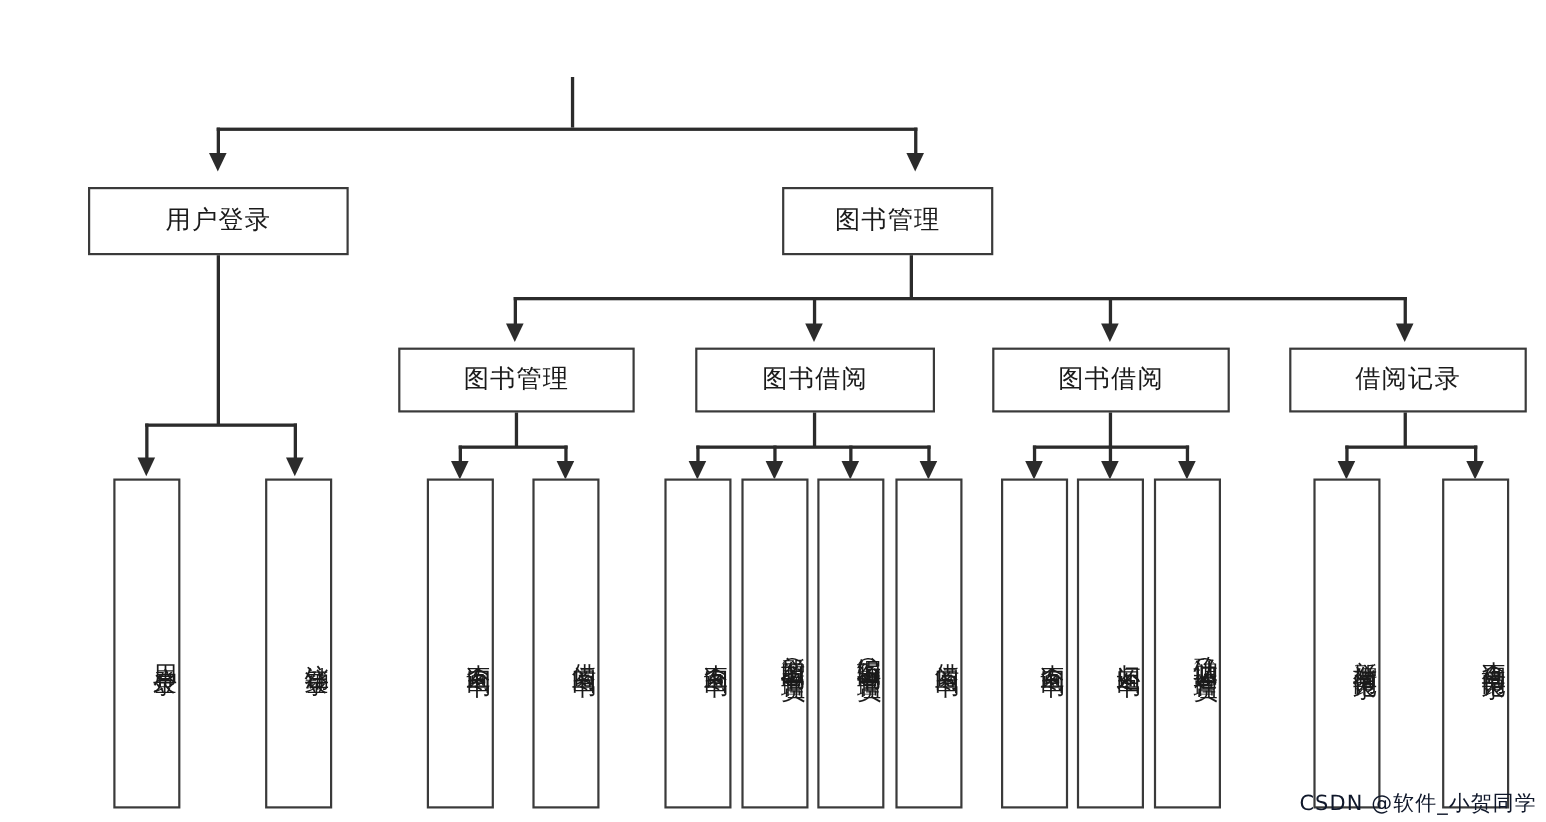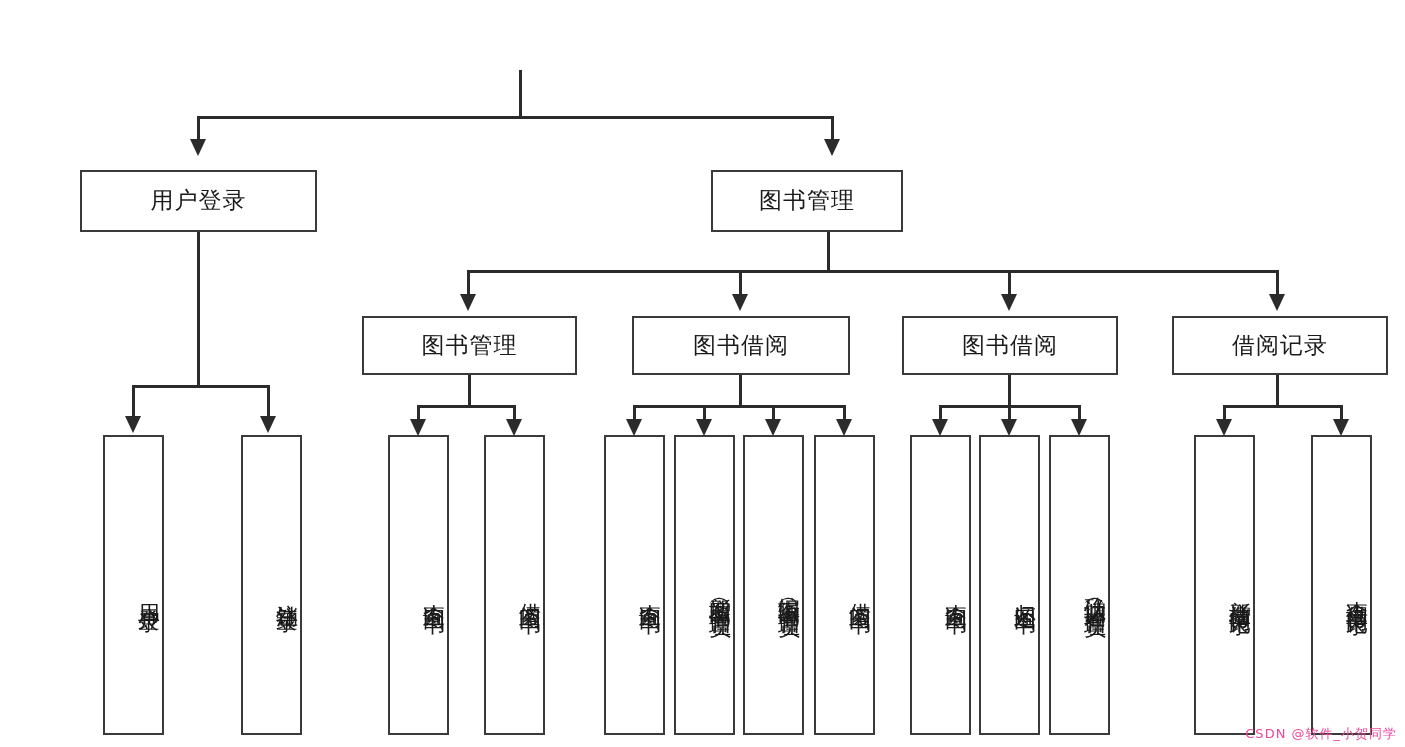--- a/index.html
+++ b/index.html
@@ -70,22 +70,22 @@
     height: 0;
     border-left: 8px solid transparent;
     border-right: 8px solid transparent;
     border-top: 17px solid #2b2b2b;
   }
   
   #watermark {
     position: absolute;
     right: 8px;
     bottom: 4px;
-    font-size: 13px;
-    color: #ec4899;
+    font-size: 19px;
+    color: #0f172a;
     letter-spacing: 1px;
     white-space: nowrap;
     pointer-events: none;
   }
 </style>
 </head>
 <body>
 
 <div id="diagram-root">
 

